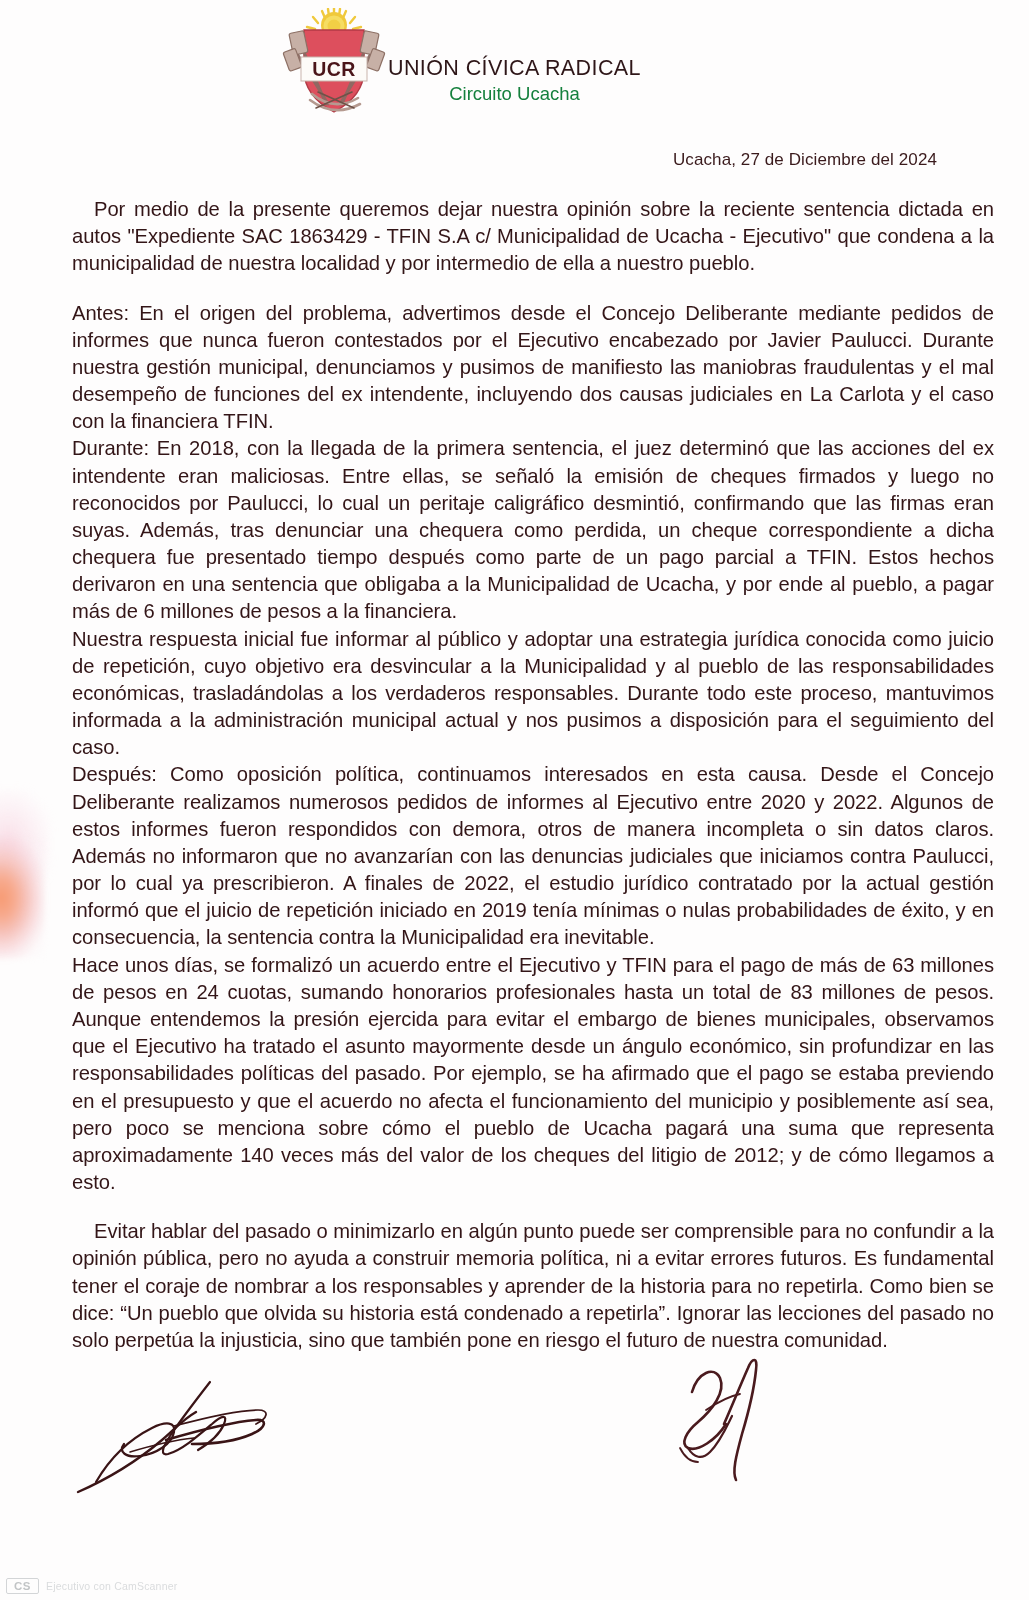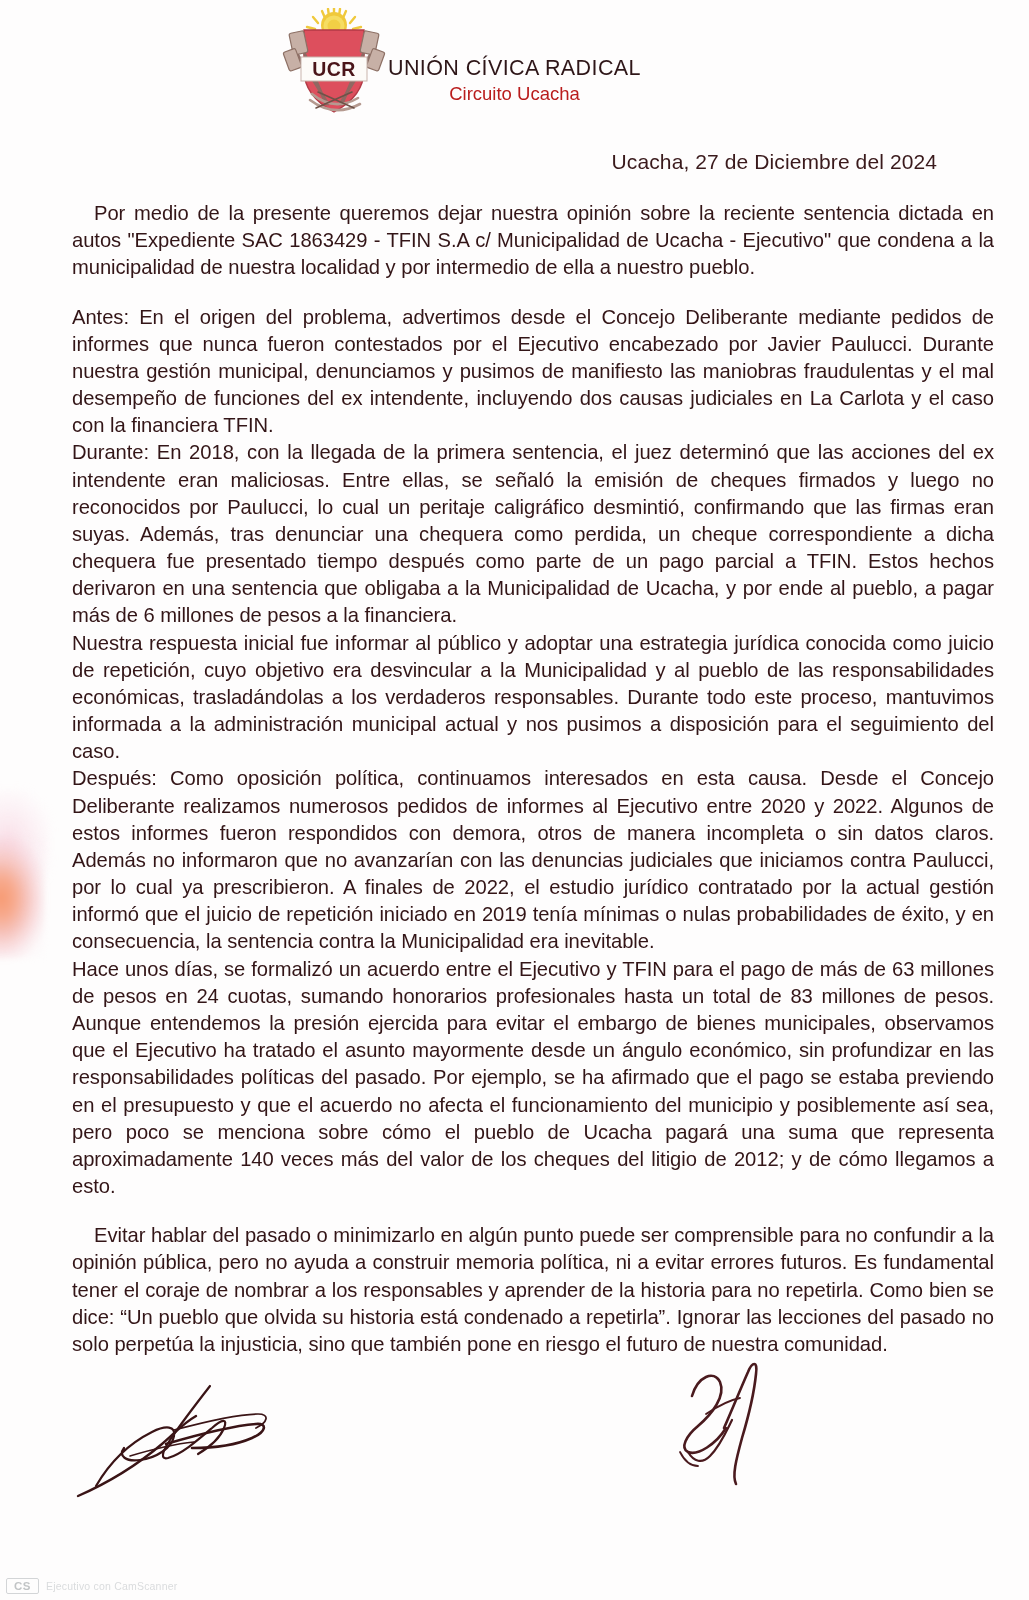--- a/index.html
+++ b/index.html
@@ -61,32 +61,32 @@
   }
   .org-name {
     font-size: 21.5px;
     letter-spacing: 0.4px;
     color: #2e1618;
     line-height: 1.15;
     white-space: nowrap;
   }
   .org-sub {
     font-size: 18.5px;
-    color: #b91c1c;
+    color: #15803d;
     text-align: center;
     line-height: 1.2;
     margin-top: 2px;
   }
 
   
   .date-line {
     text-align: right;
     padding-right: 92px;
     margin-top: 30px;
-    font-size: 21px;
+    font-size: 17px;
     color: #3a1a1c;
     letter-spacing: 0.1px;
   }
 
   
   .body-col {
     margin-top: 26px;
     padding-left: 72px;
     padding-right: 35px;
     color: #331517;

